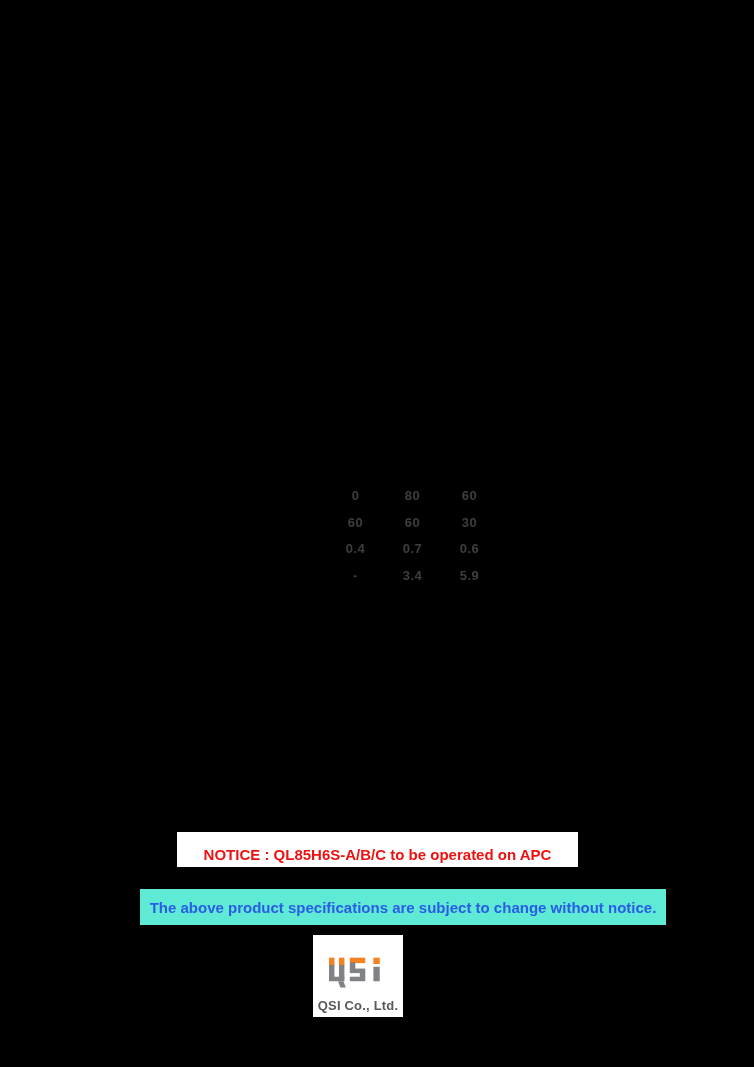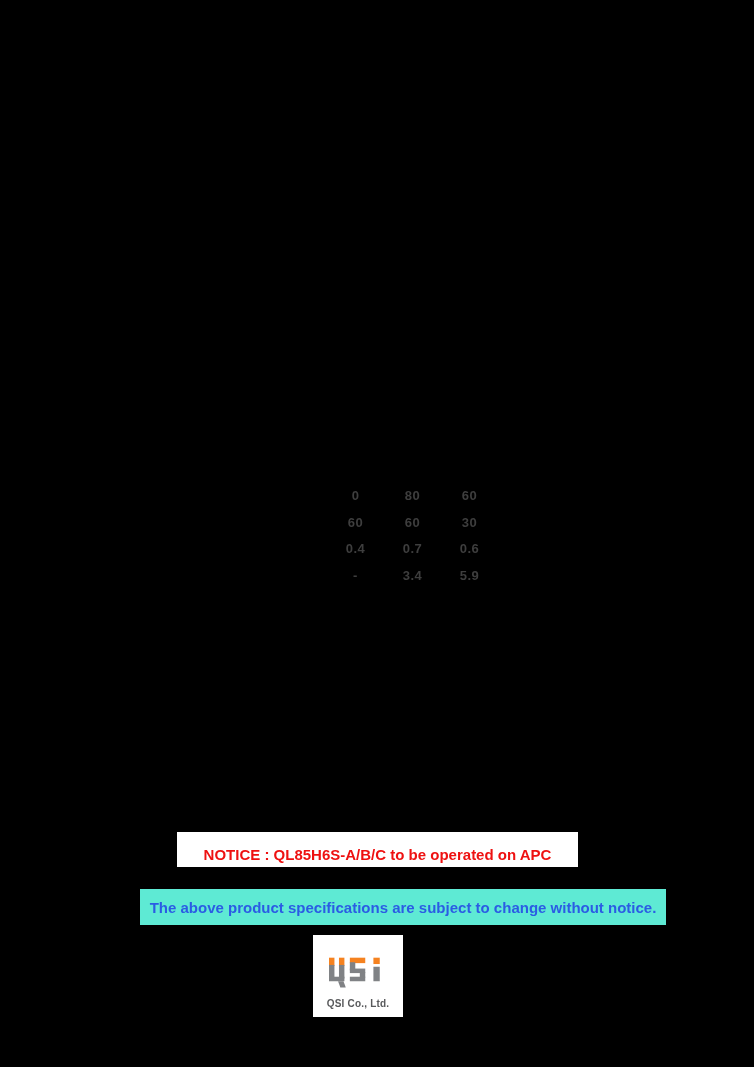--- a/index.html
+++ b/index.html
@@ -86,21 +86,21 @@
     justify-content: flex-start;
   }
   .logo-glyph {
     margin-top: 21px;
     width: 58px;
     height: 36px;
   }
   .logo-text {
     margin-top: 6px;
     color: #58595B;
-    font-size: 10px;
+    font-size: 13px;
     font-weight: bold;
     letter-spacing: 0.2px;
     white-space: nowrap;
   }
 </style>
 </head>
 <body>
 
 <div class="page">
 

